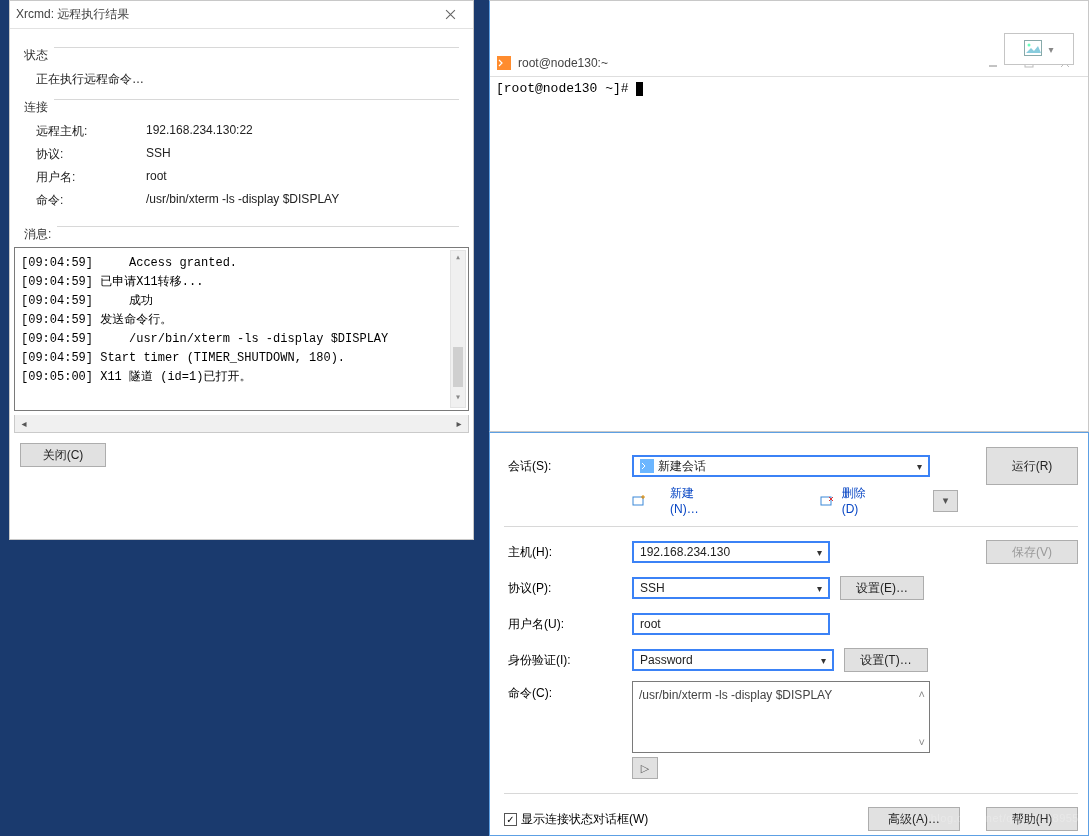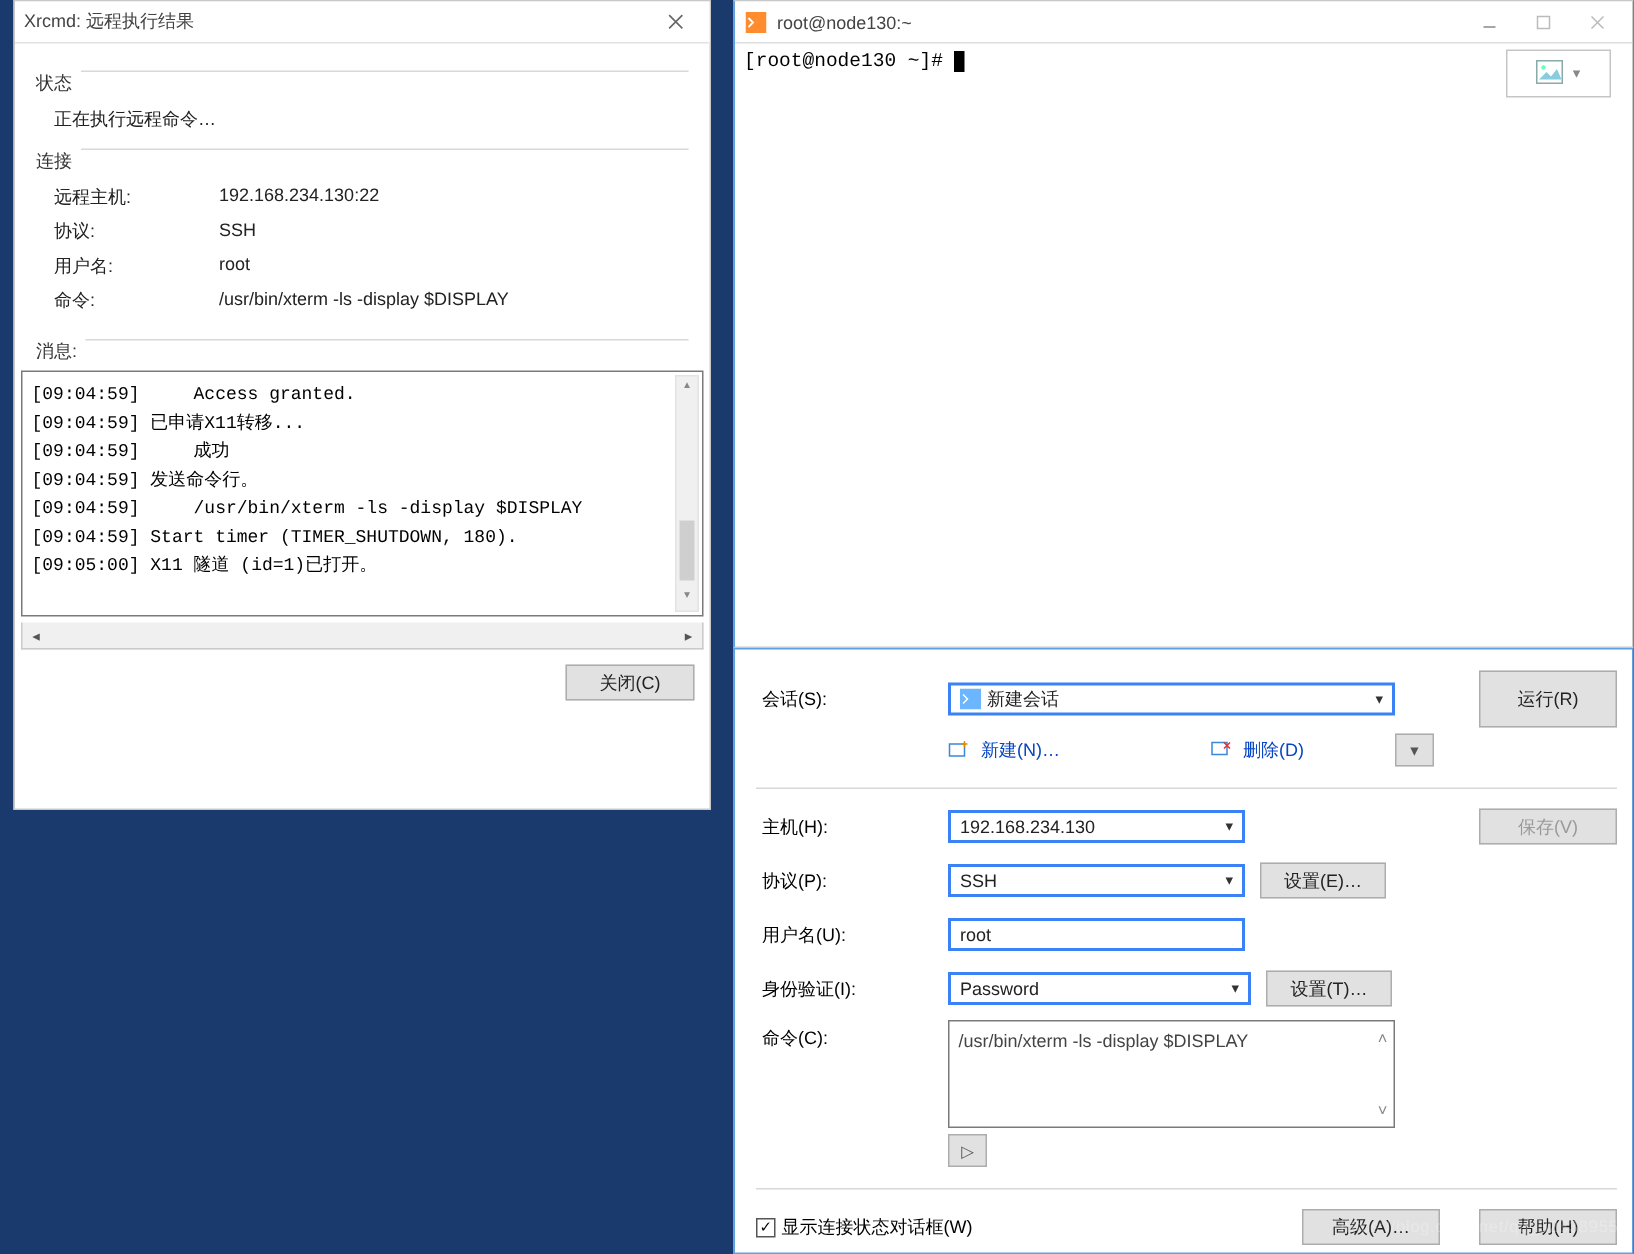--- a/index.html
+++ b/index.html
@@ -16,41 +16,41 @@
   }
   *{box-sizing:border-box;}
   body{
     margin:0;width:1089px;height:836px;position:relative;
     font-family:var(--ui);font-size:12px;background:var(--desktop);
     overflow:hidden;
   }
   .window{background:var(--bg);border:1px solid var(--border-light);position:absolute;}
   .titlebar{height:28px;display:flex;align-items:center;padding:0 6px;
     background:#fff;border-bottom:1px solid #e2e2e2;}
-  .titlebar.term{background:#fff;border-bottom:1px solid #dedede;}
+  .titlebar.term{background:#fff;border-bottom:1px solid #dedede;margin-top:48px;}
   .title-icon{width:16px;height:16px;margin-right:6px;display:inline-flex;align-items:center;justify-content:center;}
   .title-text{flex:1;color:#444;font-size:12px;}
   .win-btn{width:34px;height:22px;display:inline-flex;align-items:center;justify-content:center;color:#777;margin-left:2px;}
   .win-btn.dot svg{stroke:#bbb;}
   .section-hdr{color:#333;font-size:12px;margin:8px 0 4px 0;display:flex;align-items:flex-start;gap:6px;}
   .section-hdr .rule{flex:1;height:1px;background:#d8d8d8;}
   .kv-row{display:flex;padding:3px 0 3px 12px;}
   .kv-row .k{width:110px;color:#222;}
   .kv-row .v{color:#222;}
   .msg-box{border:1px solid var(--field-border);margin:4px 4px 4px 4px;padding:6px;height:164px;
     overflow:auto;font-family:var(--mono);font-size:12px;background:#fff;position:relative;}
   .msg-line{white-space:pre;line-height:19px;}
   .hscroll{display:flex;align-items:center;justify-content:space-between;
     height:18px;border:1px solid #cacaca;border-top:none;margin:0 4px;background:#f0f0f0;}
   .hscroll .arrow{width:18px;text-align:center;color:#555;font-size:10px;}
   .btn{min-width:86px;height:24px;border:1px solid var(--border-btn);
     background:var(--btn-face);display:inline-flex;align-items:center;
     justify-content:center;padding:0 14px;color:#222;}
   .btn.disabled{color:#9a9a9a;}
-  .btn-row-right{display:flex;justify-content:flex-end;padding:10px;gap:8px;}
+  .btn-row-right{display:flex;padding:10px;gap:8px;}
   .terminal-body{font-family:var(--mono);font-size:13px;padding:4px 6px;color:#000;}
   .cursor{display:inline-block;width:7px;height:14px;background:#000;vertical-align:middle;}
   .picture-widget{position:absolute;right:14px;top:32px;width:70px;height:32px;
     border:1px solid #c5c5c5;display:flex;align-items:center;justify-content:center;gap:6px;background:#fff;}
   .form-row{display:flex;align-items:center;min-height:30px;}
   .form-row .label{width:128px;padding-left:4px;}
   .select,.input{height:22px;border:2px solid #3b82f6;background:#fff;
     display:flex;align-items:center;padding:0 6px;color:#222;}
   .select .caret{margin-left:auto;color:#333;font-size:10px;}
   .textarea{border:1px solid #7a7a7a;background:#fff;padding:6px;height:72px;
@@ -186,31 +186,31 @@
             </svg>
         </span>
         <span>新建会话</span>
         <span class="caret">▾</span>
       </span>
       <span style="flex:1;"></span>
       <span class="btn" style="min-width:92px;height:38px;">运行(R)</span>
     </div>
 
     <div class="form-row" style="padding-left:128px;gap:26px;">
-      <span style="display:flex;align-items:center;gap:4px;">
+      <span style="display:flex;align-items:center;gap:20px;">
         <span class="inner-icon">
           <svg width="14" height="14" viewBox="0 0 14 14">
               <rect x="1" y="3" width="10" height="8" fill="none" stroke="#3a88d8"></rect>
               <path d="M11 1 v4 M9 3 h4" stroke="#e08a00"></path>
             </svg>
         </span>
         <span class="link">新建(N)…</span>
       </span>
       <span style="width:36px;"></span>
-      <span style="display:flex;gap:4px;padding-left:12px;">
+      <span style="display:flex;align-items:center;gap:4px;padding-left:12px;">
         <span class="inner-icon">
           <svg width="14" height="14" viewBox="0 0 14 14">
               <rect x="1" y="3" width="10" height="8" fill="none" stroke="#3a88d8"></rect>
               <path d="M9 3 L13 7 M13 3 L9 7" stroke="#d33"></path>
             </svg>
         </span>
         <span class="link">删除(D)</span>
       </span>
       <span style="flex:1;"></span>
       <span class="small-sq">▾</span>

